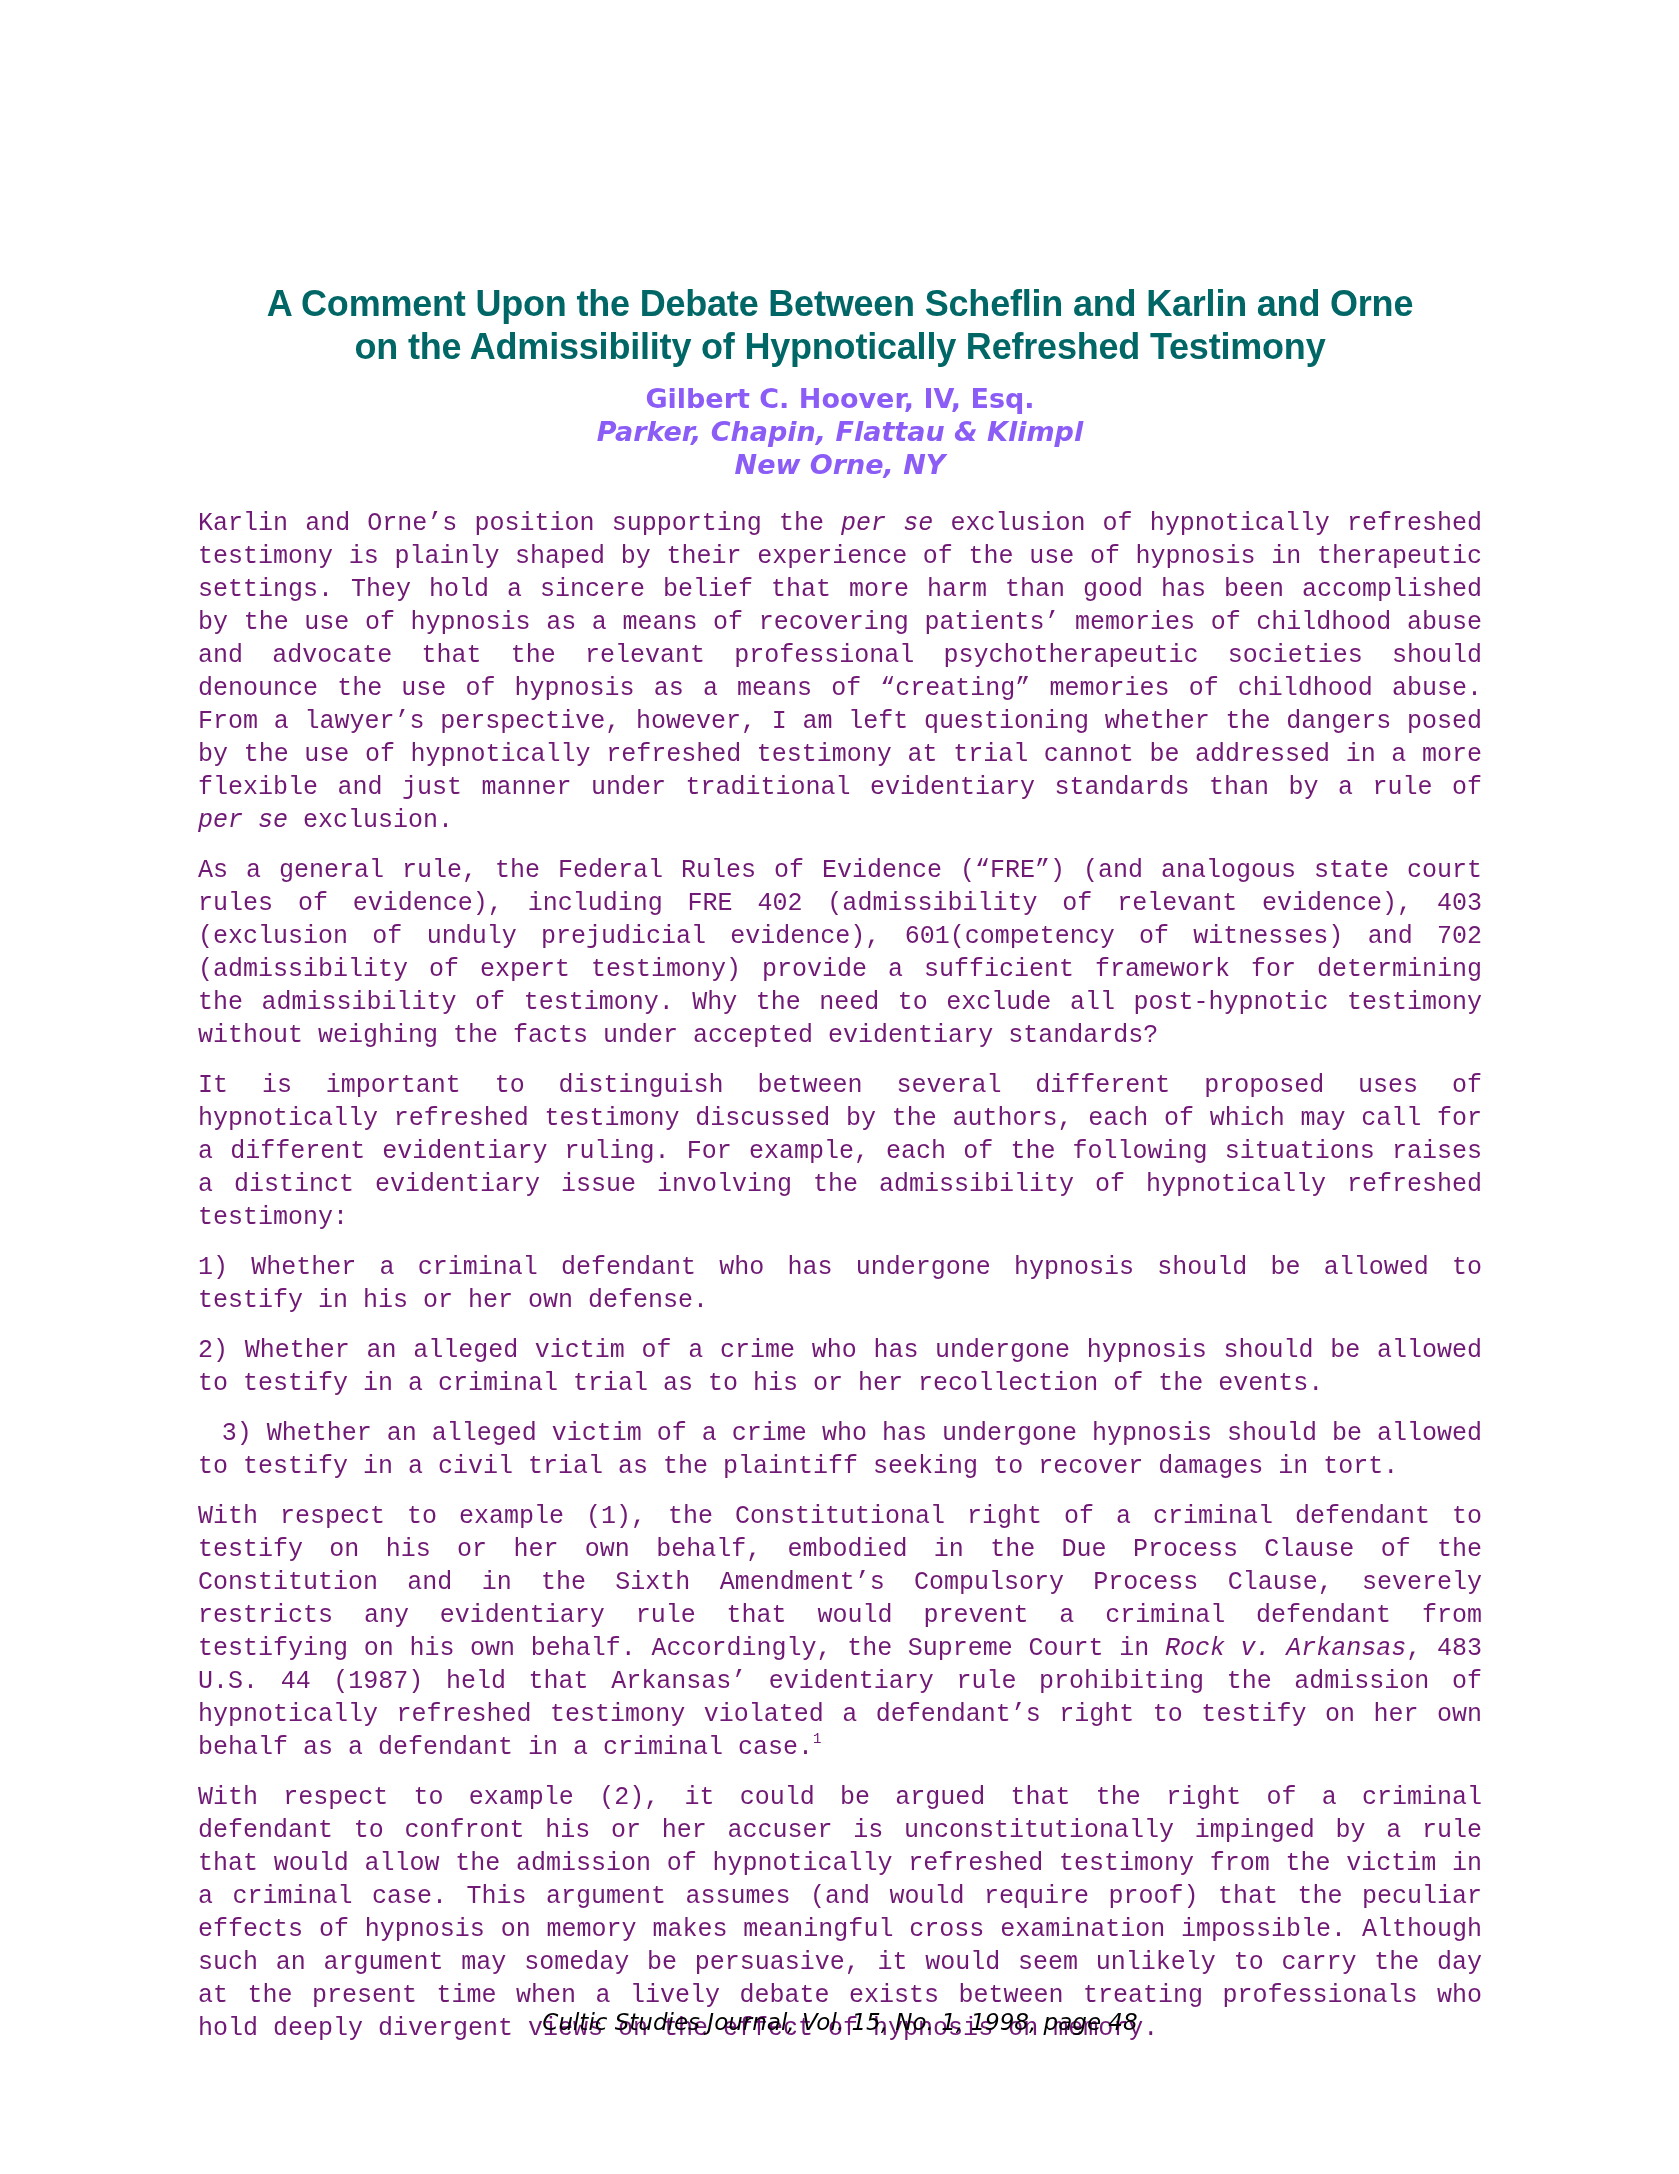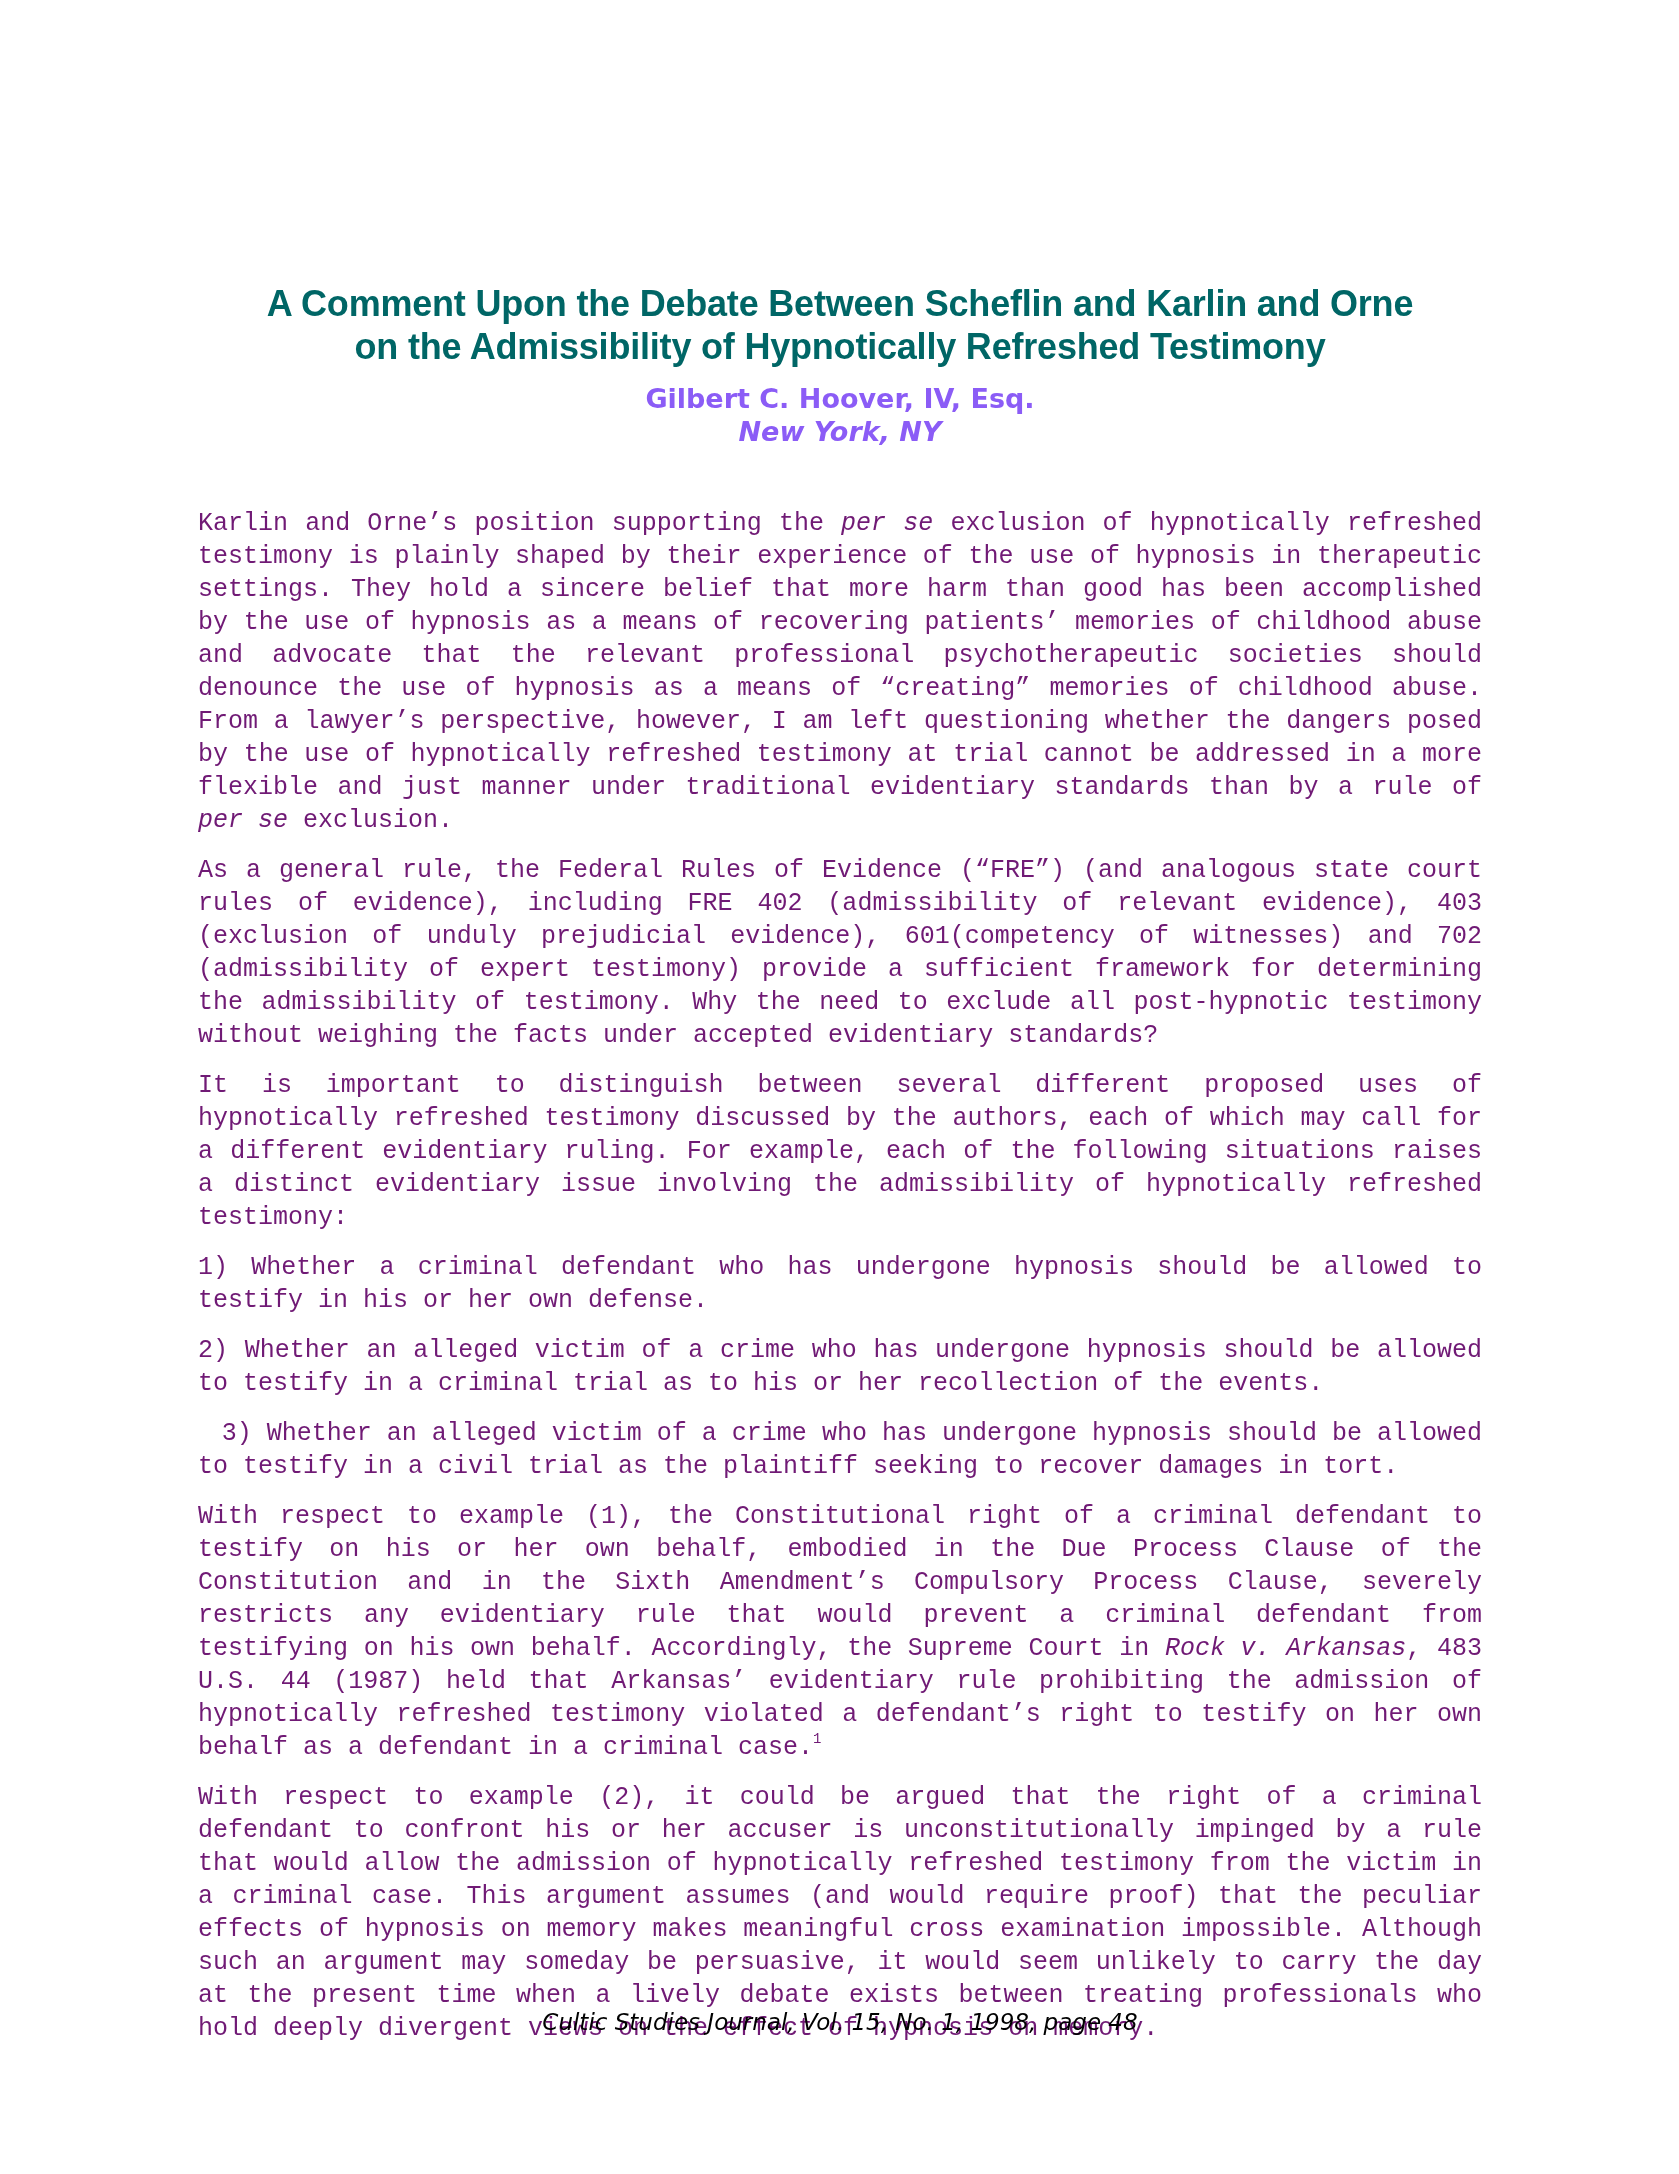--- a/index.html
+++ b/index.html
@@ -95,21 +95,22 @@
 
 <div class="page">
 
   <h1 class="title">
     <span class="line">A Comment Upon the Debate Between Scheflin and Karlin and Orne</span>
     <span class="line">on the Admissibility of Hypnotically Refreshed Testimony</span>
   </h1>
 
   <div class="authors">
     <span class="name">Gilbert C. Hoover, IV, Esq.</span>
-    <span class="city">New York, NY</span>
+    <span class="firm">Parker, Chapin, Flattau &amp; Klimpl</span>
+    <span class="city">New Orne, NY</span>
   </div>
 
   <div class="body-text">
     <p><span>Karlin and Orne’s position supporting the </span><em>per se</em><span> exclusion of hypnotically refreshed testimony is plainly shaped by their experience of the use of hypnosis in therapeutic settings. They hold a sincere belief that more harm than good has been accomplished by the use of hypnosis as a means of recovering patients’ memories of childhood abuse and advocate that the relevant professional psychotherapeutic societies should denounce the use of hypnosis as a means of “creating” memories of childhood abuse.  From a lawyer’s perspective, however, I am left questioning whether the dangers posed by the use of hypnotically refreshed testimony at trial cannot be addressed in a more flexible and just manner under traditional evidentiary standards than by a rule of </span><em>per se</em><span> exclusion.</span></p>
 
     <p>As a general rule, the Federal Rules of Evidence (“FRE”) (and analogous state court rules of evidence), including FRE 402 (admissibility of relevant evidence), 403 (exclusion of unduly prejudicial evidence), 601(competency of witnesses) and 702 (admissibility of expert testimony) provide a sufficient framework for determining the admissibility of testimony. Why the need to exclude all post-hypnotic testimony without weighing the facts under accepted evidentiary standards?</p>
 
     <p>It is important to distinguish between several different proposed uses of hypnotically refreshed testimony discussed by the authors, each of which may call for a different evidentiary ruling.  For example, each of the following situations raises a distinct evidentiary issue involving the admissibility of hypnotically refreshed testimony:</p>
 
     <p>1) Whether a criminal defendant who has undergone hypnosis should be allowed to testify in his or her own defense.</p>

